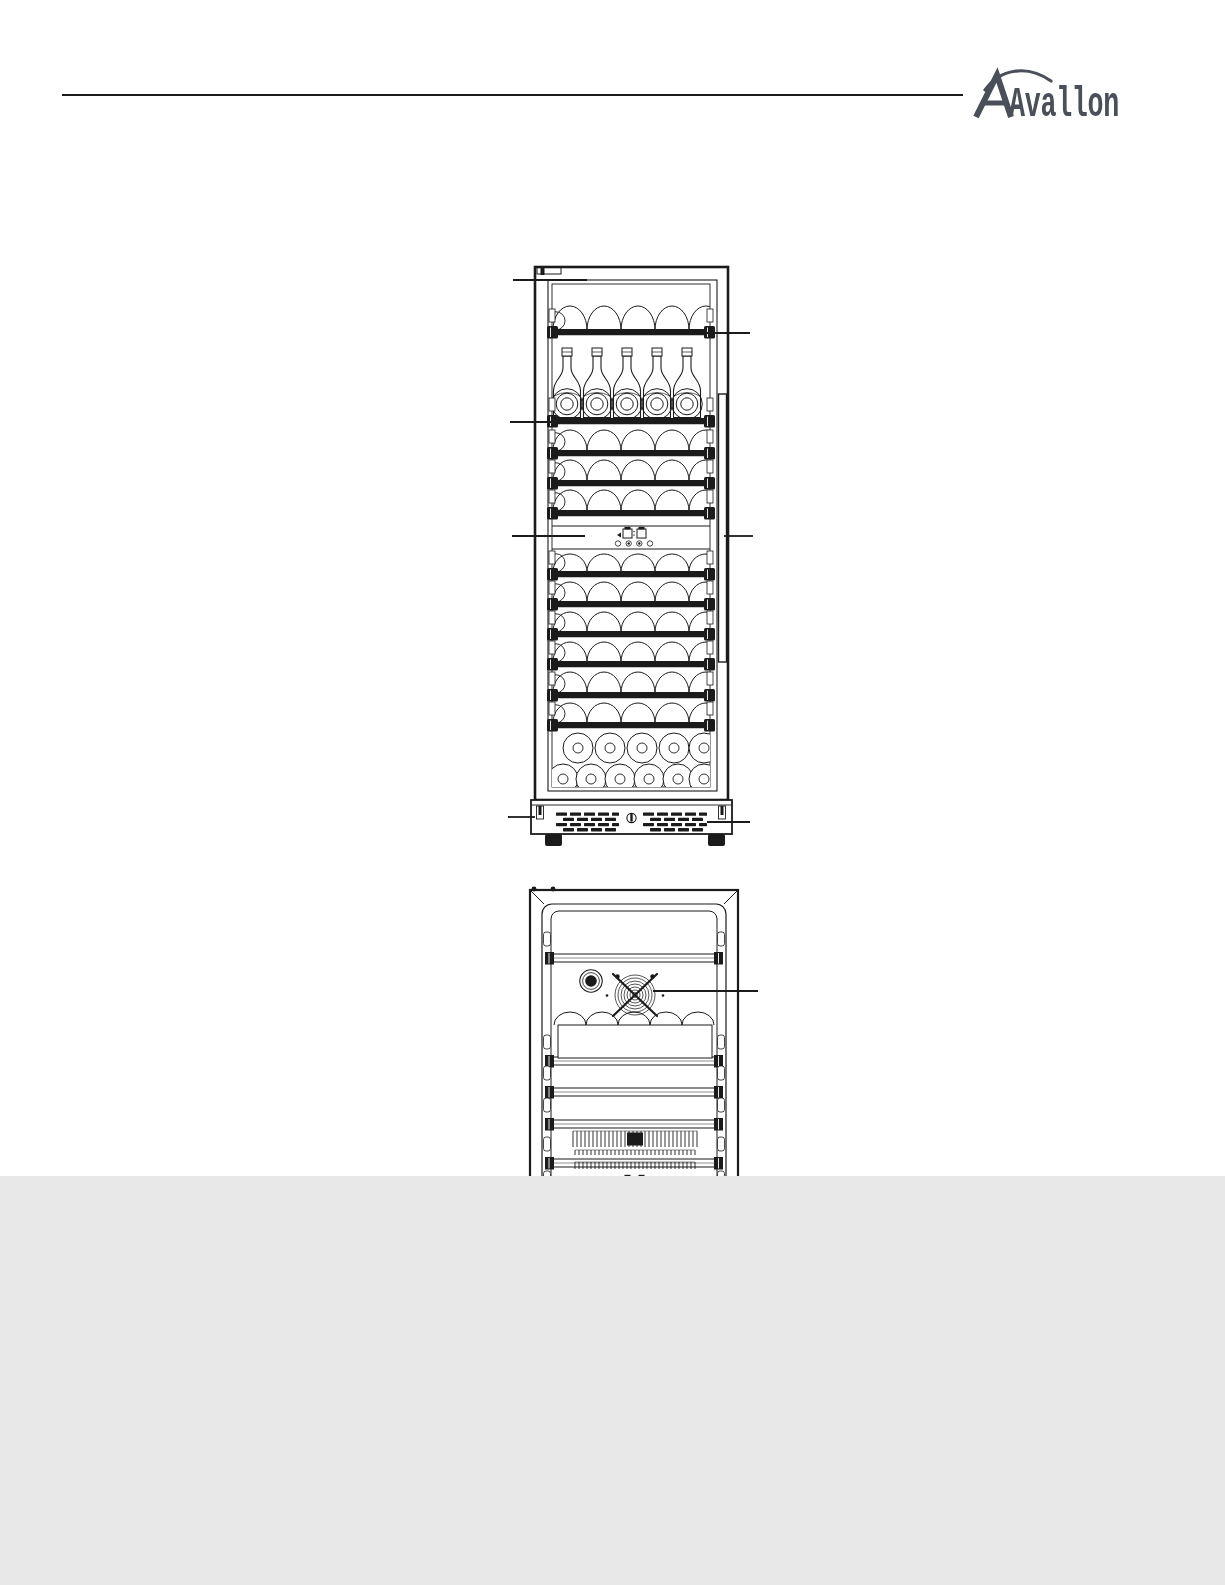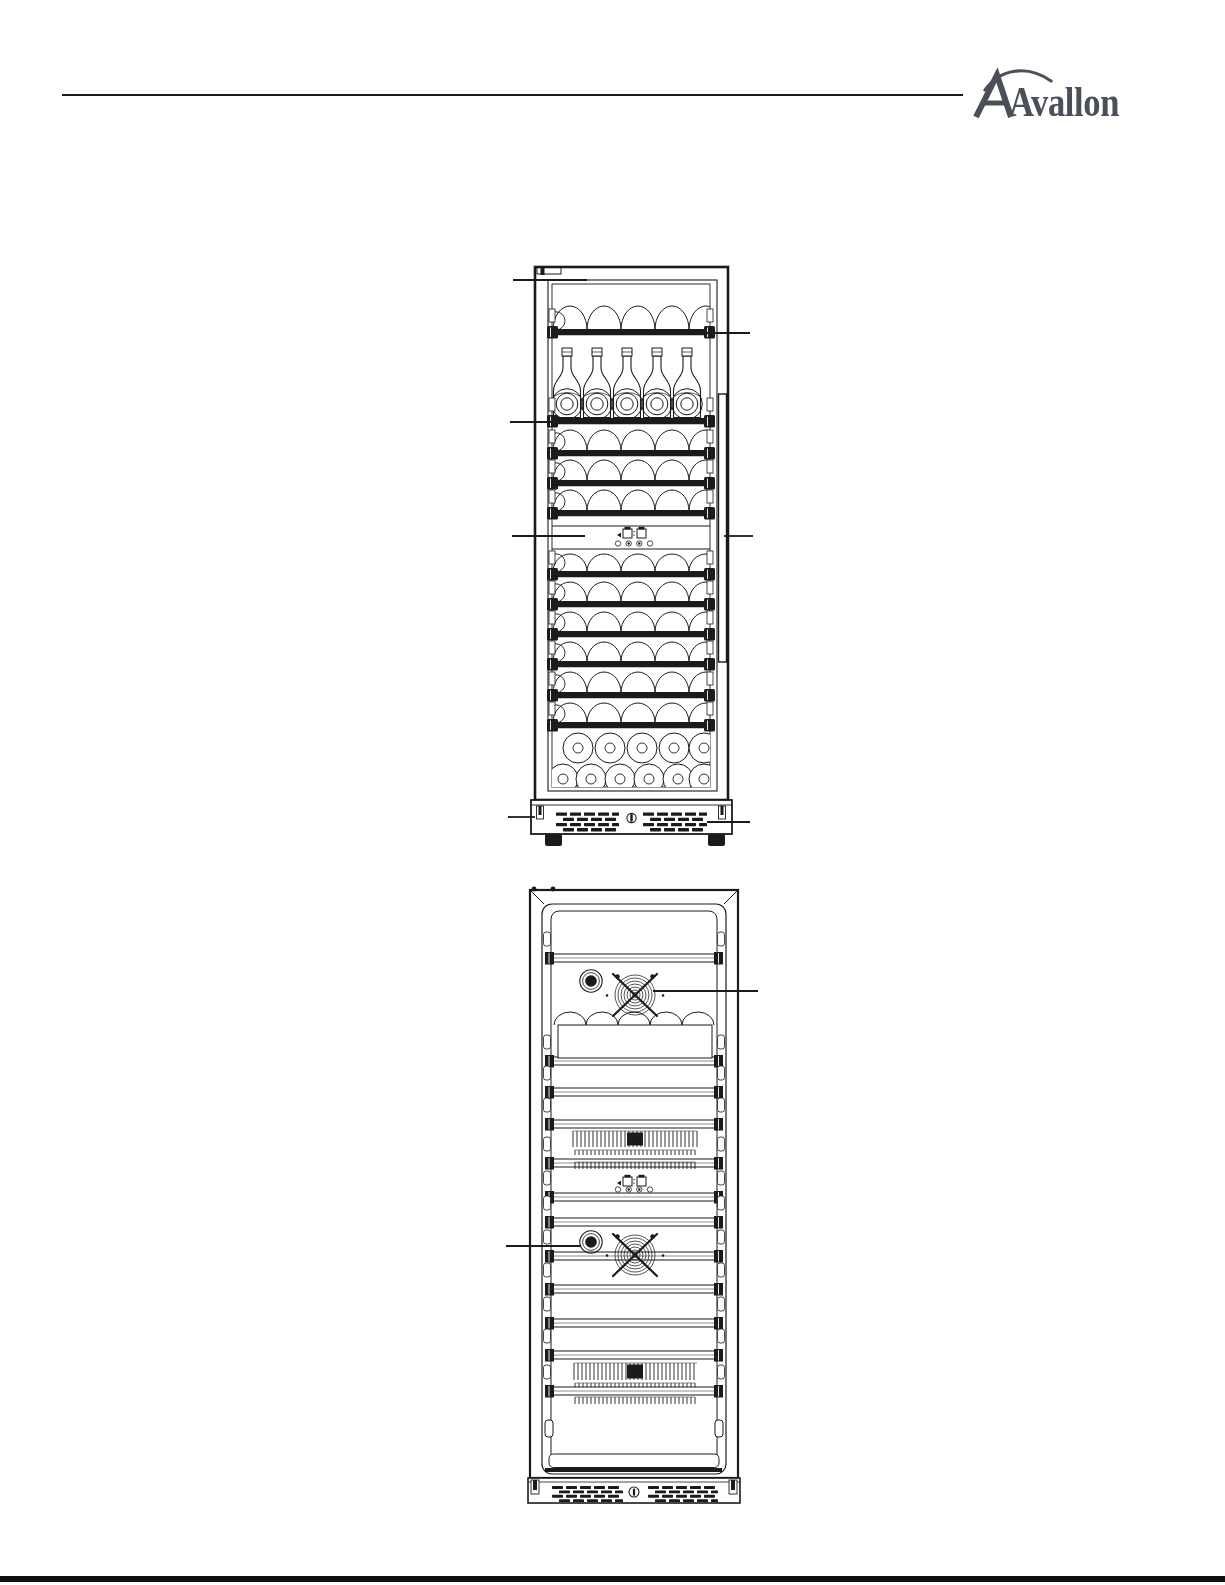--- a/index.html
+++ b/index.html
@@ -1,17 +1,17 @@
 <!DOCTYPE html>
 <html><head>
 <meta charset="utf-8">
 <style>
   html,body{margin:0;padding:0;background:#e8e8e8;}
-  .page{position:relative;width:1225px;height:1585px;background:#ffffff;overflow:hidden;
-        font-family:Liberation Serif, serif;}
+  .page{position:relative;width:1225px;height:1176px;background:#ffffff;overflow:hidden;
+        font-family:Liberation Mono, monospace;}
   .top-rule{position:absolute;left:62px;top:94px;width:901px;height:2px;}
   .bottom-rule{position:absolute;left:0;top:1576px;width:1225px;height:6px;}
   .logo-svg{position:absolute;left:965px;top:55px;width:165px;height:70px;}
   .fig1-svg{position:absolute;left:495px;top:258px;width:320px;height:600px;}
   .fig2-svg{position:absolute;left:495px;top:860px;width:320px;height:660px;}
 </style>
 </head>
 <body>
 
 <div class="page">

